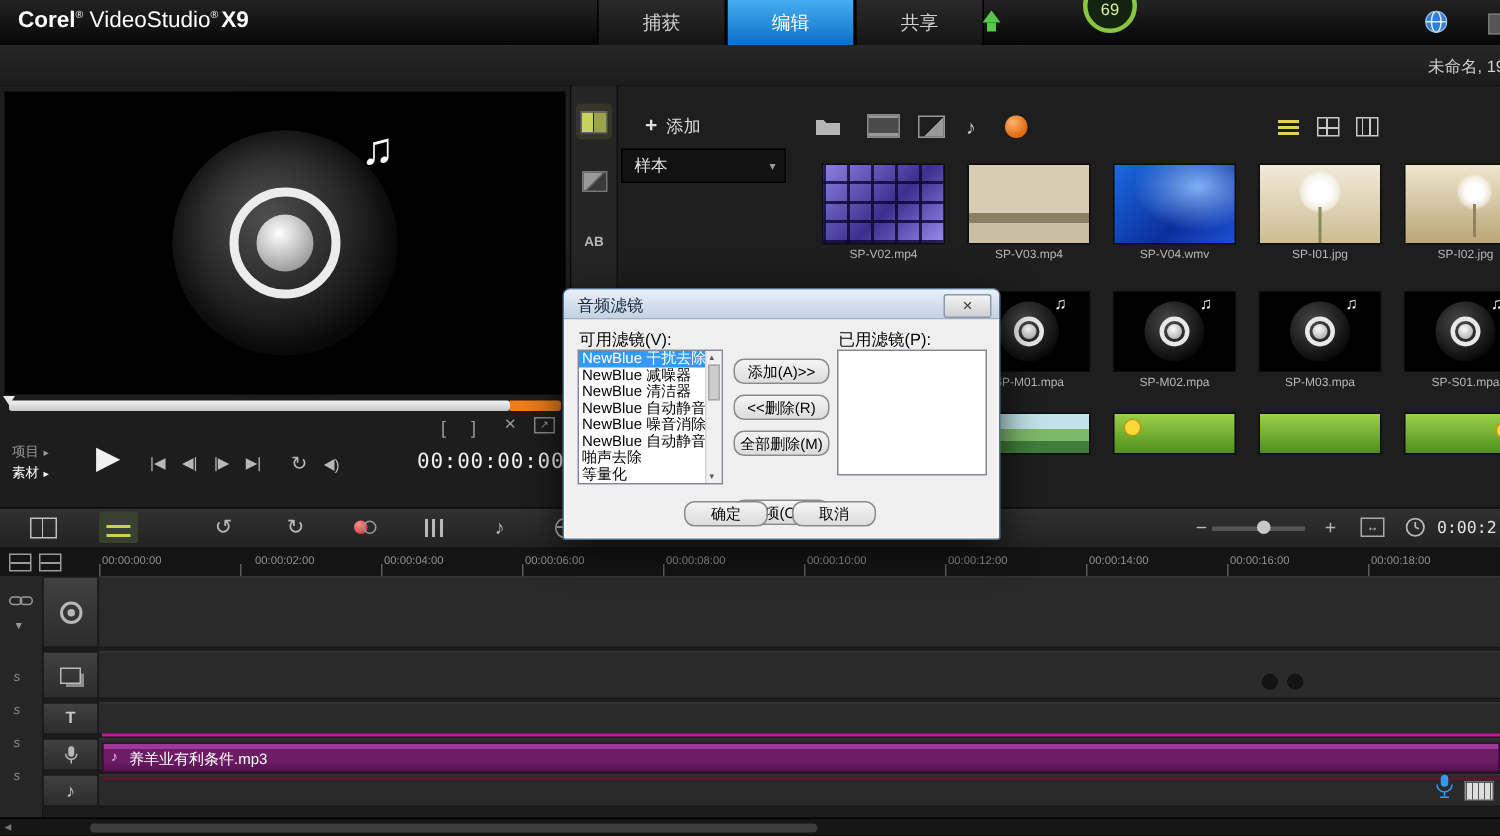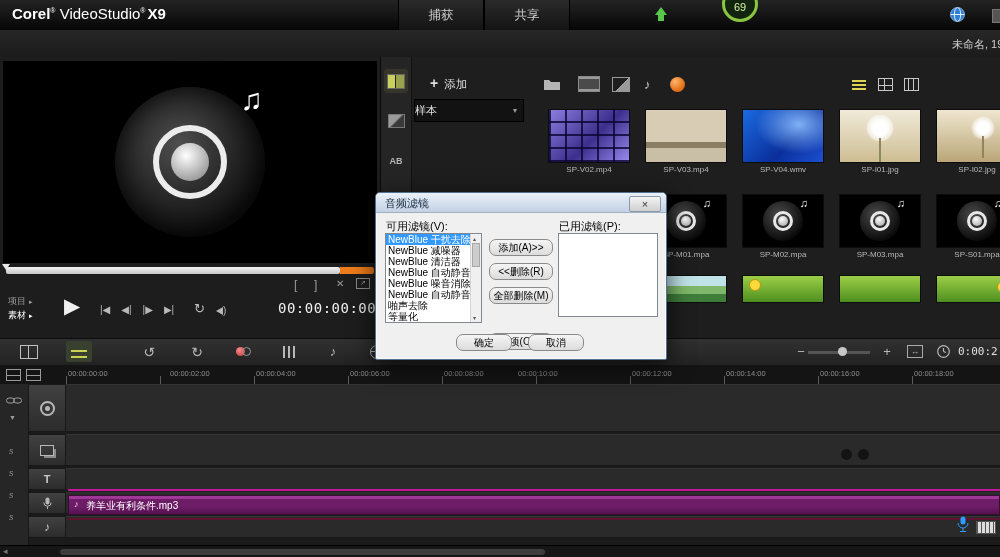--- a/index.html
+++ b/index.html
@@ -89,21 +89,21 @@
   .ic-photo{width:16px;height:13px;border:1px solid #999;background:linear-gradient(135deg,transparent 55%,#999 55%);}
   .ic-ball{width:15px;height:15px;border-radius:50%;background:radial-gradient(circle at 35% 30%,#ffb26b,#e06a10 70%);}
   .ic-bars{width:14px;height:11px;background:repeating-linear-gradient(0deg,#e0d252 0 2px,transparent 2px 4px);}
   .ic-grid1{width:13px;height:11px;border:1px solid #c8c8c8;
     background:linear-gradient(90deg,transparent 5px,#c8c8c8 5px 6px,transparent 6px),
                linear-gradient(0deg,transparent 4px,#c8c8c8 4px 5px,transparent 5px);}
   .ic-grid2{width:13px;height:11px;border:1px solid #c8c8c8;
     background:linear-gradient(90deg,transparent 3px,#c8c8c8 3px 4px,transparent 4px 8px,#c8c8c8 8px 9px,transparent 9px);}
   .gallery{position:absolute;left:2px;top:42px;width:108px;height:21px;background:#121212;border:1px solid #000;
     display:flex;align-items:center;font-size:11px;color:#e0e0e0;}
-  .gallery .gl{margin-left:0;}
+  .gallery .gl{margin-left:8px;}
   .gallery .gv{position:absolute;right:6px;font-size:8px;color:#9a9a9a;}
   .thumb{position:absolute;width:80px;height:52px;background:#000;box-shadow:0 0 0 1px #0c0c0c;}
   .thumb.short{height:26px;}
   .art{position:absolute;inset:0;overflow:hidden;}
   .tlabel{position:absolute;top:55px;left:-8px;width:96px;text-align:center;font-size:8px;color:#b8b8b8;white-space:nowrap;}
   .art-screens{background:linear-gradient(135deg,#8d7fe0,#3b2e8c 55%,#9a8cf0);
     background-image:repeating-linear-gradient(90deg,rgba(10,5,50,.8) 0 2px,transparent 2px 16px),
       repeating-linear-gradient(0deg,rgba(10,5,50,.8) 0 2px,transparent 2px 13px),
       linear-gradient(135deg,#8d7fe0,#3b2e8c 55%,#9a8cf0);}
   .art-beige{background:linear-gradient(180deg,#d8cdb4 0 62%,#8a7f62 62% 74%,#c9bfa6 74%);}
@@ -212,20 +212,21 @@
 
 <div id="app">
 
   <div class="titlebar">
     <div class="logo">
       <span class="brand">Corel</span><sup>®</sup>
       <span>VideoStudio</span><sup>®</sup><span class="ver">X9</span>
     </div>
     <div class="tabs">
         <div class="tab">捕获</div>
+        <div class="tab active">编辑</div>
         <div class="tab">共享</div>
       </div>
     <div class="uparrow">
       <span class="tri"></span>
       <span class="stem"></span>
     </div>
     <div class="badge">
       <span>69</span>
     </div>
     <div class="globe">
@@ -453,21 +454,21 @@
         <span class="rlabel" style="left: 2px;">00:00:00:00</span>
         <div class="tick" style="left: 94px;"></div>
         <span class="rlabel" style="left: 96px; padding-left: 8px;">00:00:02:00</span>
         <div class="tick" style="left: 188px;"></div>
         <span class="rlabel" style="left: 190px;">00:00:04:00</span>
         <div class="tick" style="left: 282px;"></div>
         <span class="rlabel" style="left: 284px;">00:00:06:00</span>
         <div class="tick" style="left: 376px;"></div>
         <span class="rlabel" style="left: 378px;">00:00:08:00</span>
         <div class="tick" style="left: 470px;"></div>
-        <span class="rlabel" style="left: 452px; text-align: right;">00:00:10:00</span>
+        <span class="rlabel" style="left: 472px; text-align: right;">00:00:10:00</span>
         <div class="tick" style="left: 564px;"></div>
         <span class="rlabel" style="left: 566px;">00:00:12:00</span>
         <div class="tick" style="left: 658px;"></div>
         <span class="rlabel" style="left: 660px;">00:00:14:00</span>
         <div class="tick" style="left: 752px;"></div>
         <span class="rlabel" style="left: 754px;">00:00:16:00</span>
         <div class="tick" style="left: 846px;"></div>
         <span class="rlabel" style="left: 848px;">00:00:18:00</span>
       </div>
   </div>

